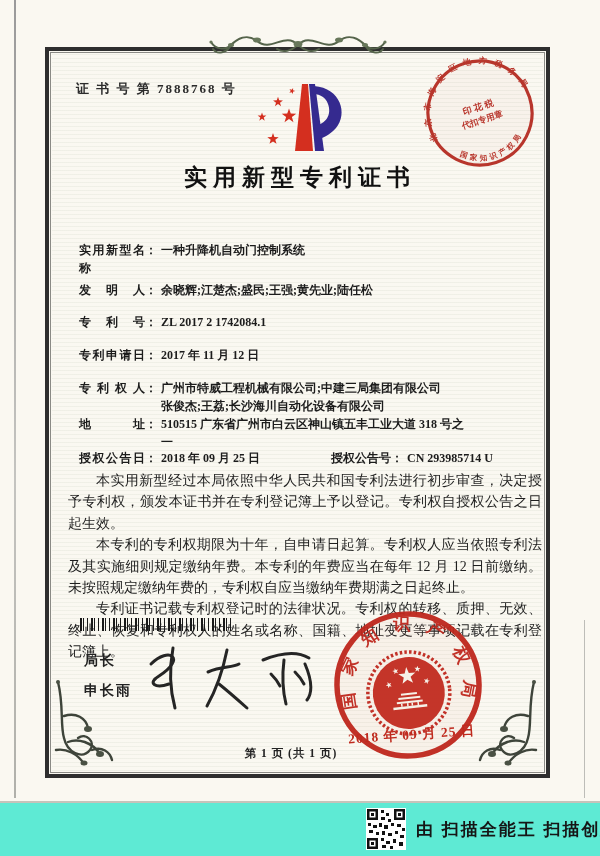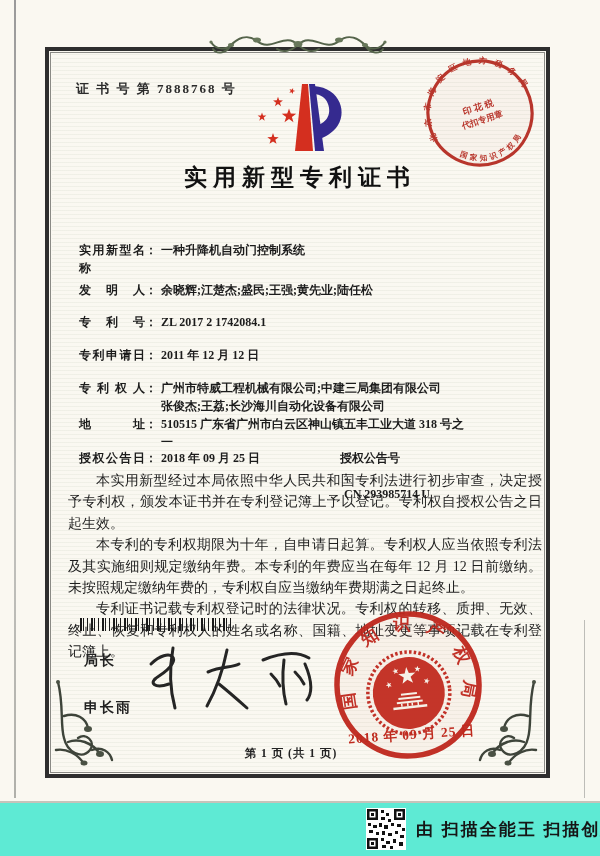--- a/index.html
+++ b/index.html
@@ -17,30 +17,30 @@
   .cert-no{position:absolute;left:76px;top:80px;font-size:13px;font-weight:600;
          letter-spacing:2px;color:#2c2c2c;}
   .title{position:absolute;left:0;top:162px;width:600px;text-align:center;
          font-size:23px;font-weight:bold;letter-spacing:6px;color:#111;}
   .row{position:absolute;left:79px;width:450px;display:flex;align-items:flex-start;
        font-size:12px;font-weight:600;color:#1c1c1c;line-height:18px;}
   .flabel{display:inline-block;width:66px;text-align:justify;text-align-last:justify;flex:0 0 66px;}
   .colon{flex:0 0 auto;}
   .fvalue{margin-left:4px;}
   .fvalue .l2{display:block;}
-  .grant-no-group{position:absolute;left:261px;top:0;display:flex;flex-direction:column;}
+  .grant-no-group{position:absolute;left:252px;top:0;display:flex;}
   .paras{position:absolute;left:68px;top:470px;width:474px;font-size:14px;
          color:#1e1e1e;line-height:21.4px;text-align:justify;font-weight:400;}
   .paras p{margin:0;text-indent:2em;}
   .barcode{position:absolute;left:80px;top:618px;width:152px;height:13px;
      background:repeating-linear-gradient(90deg,#191919 0 2px,transparent 2px 3px,#191919 3px 4px,transparent 4px 7px,#191919 7px 8.5px,transparent 8.5px 11px);}
   .director-role{position:absolute;left:84px;top:652px;font-size:14px;font-weight:700;
      color:#222;font-family:"Liberation Sans","DejaVu Sans",sans-serif;letter-spacing:2px;}
   .director-name{position:absolute;left:84px;top:682px;font-size:14px;font-weight:700;
-     color:#222;font-family:"Liberation Sans","DejaVu Sans",sans-serif;letter-spacing:2px;margin-top:17px;}
+     color:#222;font-family:"Liberation Sans","DejaVu Sans",sans-serif;letter-spacing:2px;}
   .signature{position:absolute;left:135px;top:634px;}
   .tax-stamp{position:absolute;left:422px;top:55px;width:116px;height:116px;
      transform:rotate(-18deg);opacity:.92;}
   .main-seal{position:absolute;left:328px;top:605px;width:160px;height:160px;
      transform:rotate(-6deg);opacity:.95;}
   .seal-date{position:absolute;left:348px;top:726px;font-size:13.5px;font-weight:700;
      color:#bf2a1e;letter-spacing:1px;transform:rotate(-4deg);}
   .footer-page{position:absolute;left:0;top:746px;width:582px;text-align:center;
      font-size:11.5px;color:#222;letter-spacing:1px;font-weight:600;}
   .ornament-top{position:absolute;left:203px;top:25px;}
@@ -131,21 +131,21 @@
     <span class="fvalue">余晓辉;江楚杰;盛民;王强;黄先业;陆任松</span>
   </div>
   <div class="row" style="top:313px">
     <span class="flabel">专利号</span>
       <span class="colon">：</span>
     <span class="fvalue">ZL 2017 2 1742084.1</span>
   </div>
   <div class="row" style="top:346px">
     <span class="flabel">专利申请日</span>
       <span class="colon">：</span>
-    <span class="fvalue">2011 年 12 月 12 日</span>
+    <span class="fvalue">2017 年 11 月 12 日</span>
   </div>
   <div class="row" style="top:379px">
     <span class="flabel">专利权人</span>
       <span class="colon">：</span>
     <span class="fvalue"><span class="l1">广州市特威工程机械有限公司;中建三局集团有限公司</span><span class="l2">张俊杰;王荔;长沙海川自动化设备有限公司</span></span>
   </div>
   <div class="row" style="top:415px">
     <span class="flabel">地址</span>
       <span class="colon">：</span>
     <span class="fvalue"><span class="l1">510515 广东省广州市白云区神山镇五丰工业大道 318 号之</span><span class="l2">一</span></span>

